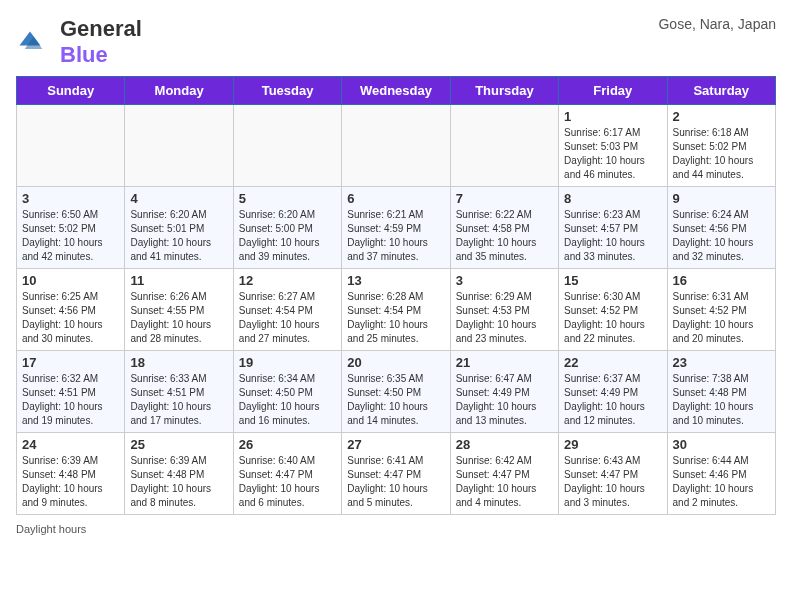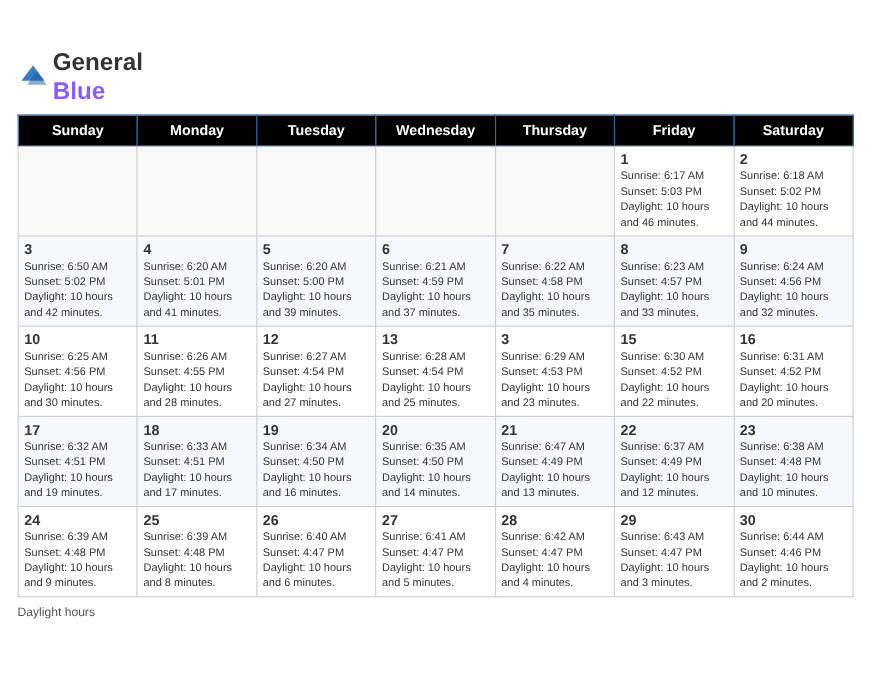--- a/index.html
+++ b/index.html
@@ -12,22 +12,21 @@
     }
     .header {
       display: flex;
       justify-content: space-between;
       align-items: flex-start;
       margin-bottom: 8px;
     }
     .logo {
       display: flex;
       align-items: center;
-      gap: 4px;
-      margin-top: 28px;
+      gap: 16px;
     }
     .logo-text-general {
       font-size: 22px;
       font-weight: bold;
       color: #333;
     }
     .logo-text-blue {
       font-size: 22px;
       font-weight: bold;
       color: #8b5cf6;
@@ -47,21 +46,21 @@
     .location {
       font-size: 14px;
       color: #555;
     }
     table {
       width: 100%;
       border-collapse: collapse;
       table-layout: fixed;
     }
     thead tr th {
-      background: #000000;
+      background: #6d28d9;
       color: #fff;
       font-size: 13px;
       font-weight: bold;
       padding: 6px 8px;
       text-align: center;
       border: 1px solid #2a6aad;
     }
     tbody tr td {
       border: 1px solid #ccc;
       vertical-align: top;
@@ -100,20 +99,21 @@
     <svg class="logo-icon" viewBox="0 0 32 32">
       <polygon points="16,4 28,20 4,20" fill="#3a7cc1"></polygon>
       <polygon points="20,10 30,24 10,24" fill="#1a5a9a" opacity="0.5"></polygon>
     </svg>
     <div>
       <span class="logo-text-general">General</span><br>
       <span class="logo-text-blue">Blue</span>
     </div>
   </div>
   <div class="title-block">
+    <div class="location">Gose, Nara, Japan</div>
   </div>
 </div>
 
 <table>
   <thead>
     <tr id="header-row">
         <th>Sunday</th>
         <th>Monday</th>
         <th>Tuesday</th>
         <th>Wednesday</th>
@@ -262,21 +262,21 @@
 Daylight: 10 hours and 13 minutes.</div>
         </td>
         <td>
           <span class="day-number">22</span>
           <div class="day-info">Sunrise: 6:37 AM
 Sunset: 4:49 PM
 Daylight: 10 hours and 12 minutes.</div>
         </td>
         <td>
           <span class="day-number">23</span>
-          <div class="day-info">Sunrise: 6:38 AM
+          <div class="day-info">Sunrise: 7:38 AM
 Sunset: 4:48 PM
 Daylight: 10 hours and 10 minutes.</div>
         </td>
       </tr>
       <tr>
         <td>
           <span class="day-number">24</span>
           <div class="day-info">Sunrise: 6:39 AM
 Sunset: 4:48 PM
 Daylight: 10 hours and 9 minutes.</div>

